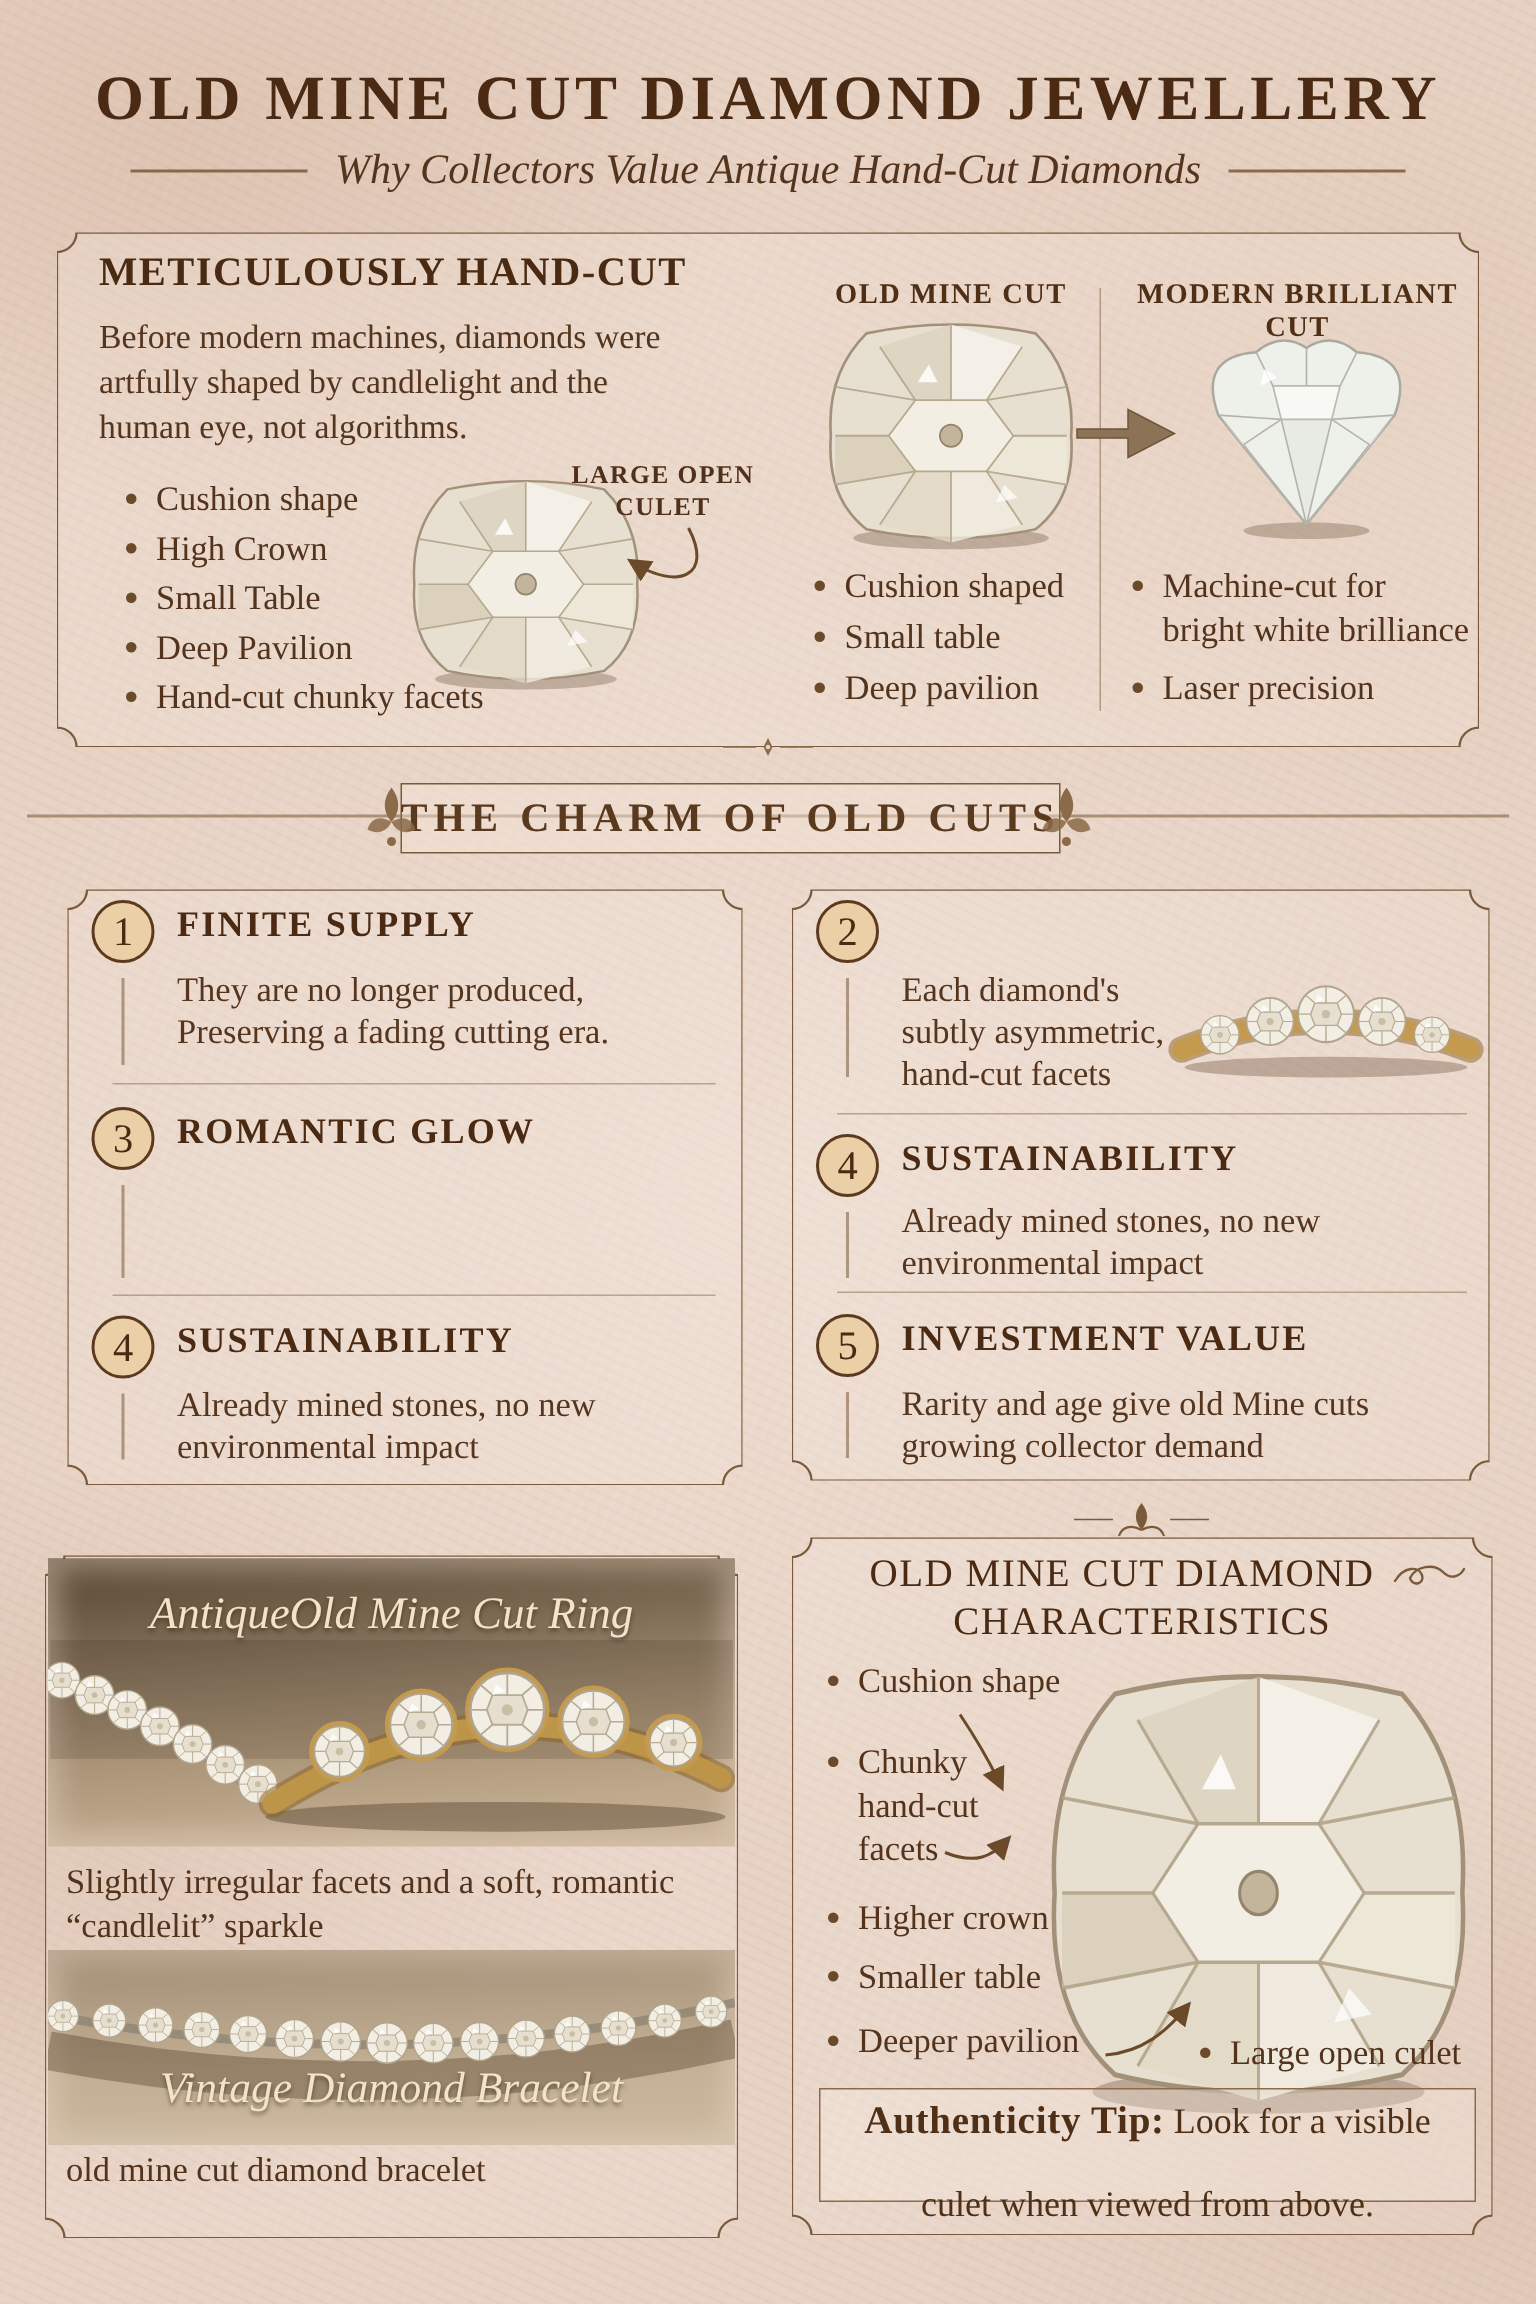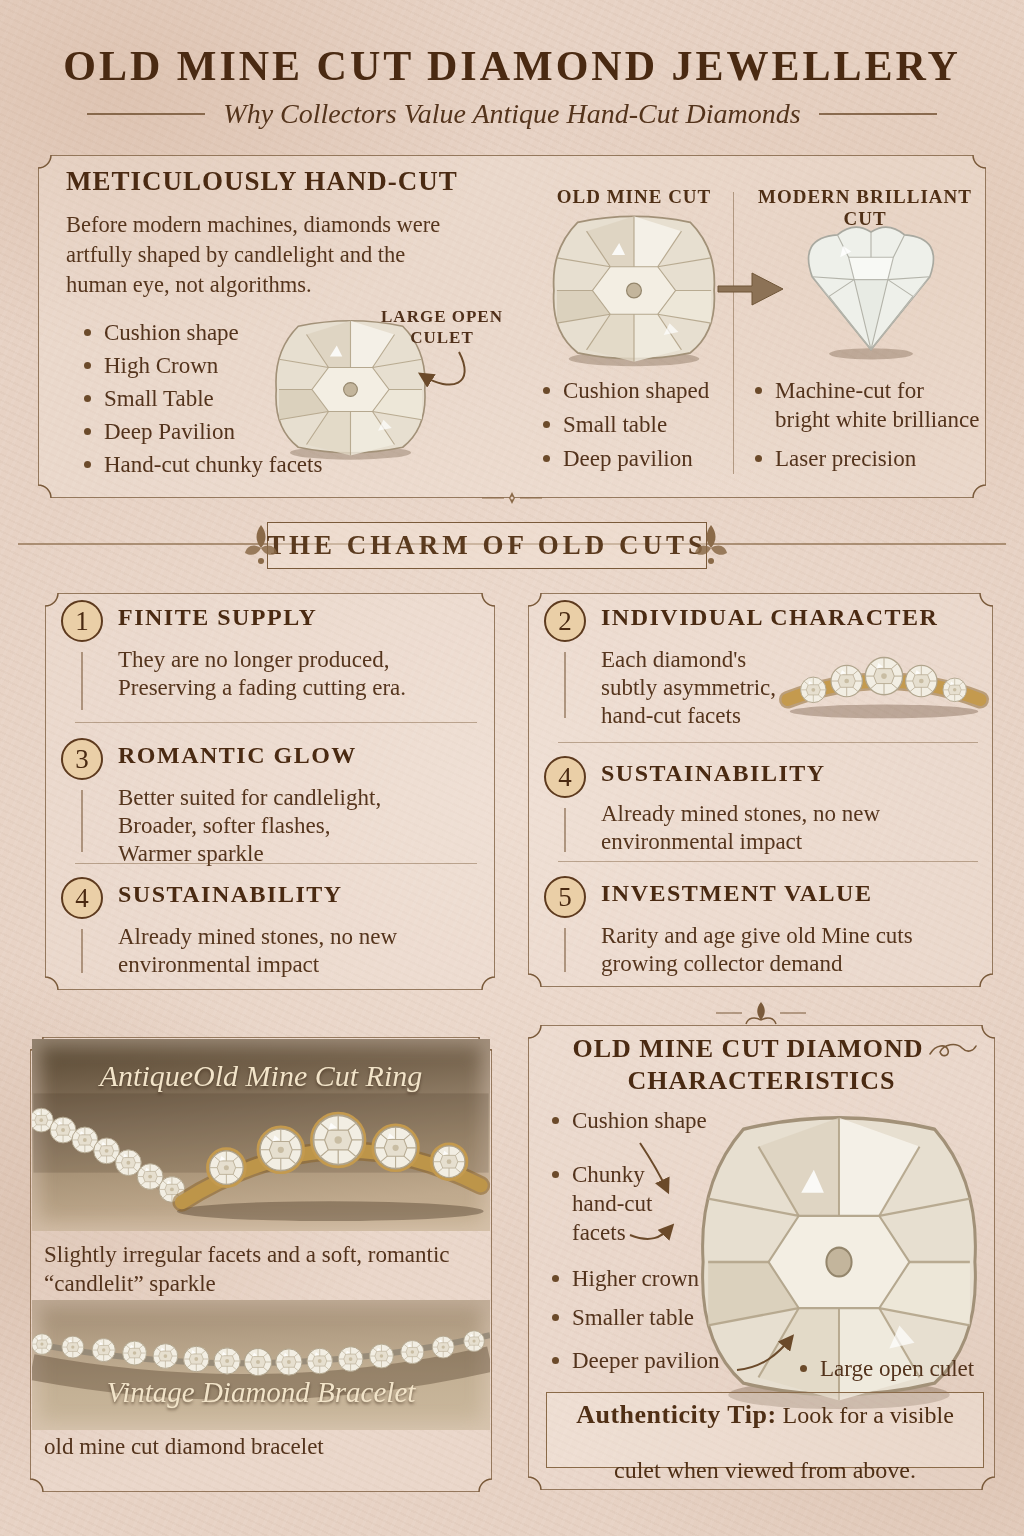--- a/index.html
+++ b/index.html
@@ -48,21 +48,21 @@
   .charm-body{font-size:23px;line-height:28px;color:#55351d;}
   .vline{width:2px;background:rgba(122,90,58,.55);}
   .hdiv{height:1px;background:rgba(122,90,58,.45);}
 
   .photo{overflow:hidden;box-shadow:inset 0 0 18px 8px rgba(231,210,196,.45);}
   .photo1{background:linear-gradient(175deg,#554630 0%,#6e5c46 18%,#8d7a63 40%,#a99478 60%,#bfa98d 82%,#c7b294 100%);}
   .photo2{background:linear-gradient(178deg,#a08b72 0%,#b4a086 32%,#c3b094 60%,#cbb99e 100%);}
   .caption{font-style:italic;font-size:30px;color:#f2e4c9;text-shadow:0 2px 3px rgba(50,30,15,.55);}
   .note{font-size:23px;line-height:29px;color:#53331c;}
 
-  .char-title{font-size:26px;font-weight:bold;letter-spacing:1px;color:#4a2a12;}
+  .char-title{font-size:26px;font-weight:normal;letter-spacing:1px;color:#4a2a12;}
   .tip-box{border:1.5px solid #8a6a48;background:rgba(248,238,228,.30);}
   .tip-line{font-size:24px;line-height:31px;color:#4f2f15;text-align:center;margin-top:24px;}
   .tip-label{font-weight:bold;font-size:26px;letter-spacing:.5px;}
 </style>
 </head>
 <body>
 
 <div id="canvas">
 
   <svg width="0" height="0" style="position:absolute" aria-hidden="true">
@@ -219,41 +219,35 @@
   <div class="abs vline" style="left:81px;top:652px;height:58px"></div>
   <div class="abs charm-body" style="left:118px;top:646px">
     <div class="nw">They are no longer produced,</div>
     <div class="nw">Preserving a fading cutting era.</div>
   </div>
   <div class="abs hdiv" style="left:75px;top:722px;width:402px"></div>
 
   <div class="abs num-circle" style="left:61px;top:738px">3</div>
   <div class="abs charm-h nw" style="left:118px;top:742px">ROMANTIC GLOW</div>
   <div class="abs vline" style="left:81px;top:790px;height:62px"></div>
-  <div class="abs charm-body" style="left:118px;top:784px">
-    <div class="nw">Better suited for candlelight,</div>
-    <div class="nw">Broader, softer flashes,</div>
-    <div class="nw">Warmer sparkle</div>
-  </div>
   <div class="abs hdiv" style="left:75px;top:863px;width:402px"></div>
 
   <div class="abs num-circle" style="left:61px;top:877px">4</div>
   <div class="abs charm-h nw" style="left:118px;top:881px">SUSTAINABILITY</div>
   <div class="abs vline" style="left:81px;top:929px;height:44px"></div>
   <div class="abs charm-body" style="left:118px;top:923px">
     <div class="nw">Already mined stones, no new</div>
     <div class="nw">environmental impact</div>
   </div>
 
   <svg class="abs" style="left:528px;top:593px" width="465" height="394" viewBox="0 0 465 394">
     <path d="M13,0 H452 A13 13 0 0 0 465,13 V381 A13 13 0 0 0 452,394 H13 A13 13 0 0 0 0,381 V13 A13 13 0 0 0 13,0 Z" fill="rgba(245,233,222,.25)" stroke="#7a5a3a" stroke-width="1.5"></path>
   </svg>
 
   <div class="abs num-circle" style="left:544px;top:600px">2</div>
-  <div class="abs charm-h nw" style="left:601px;top:604px">INDIVIDUAL CHARACTER</div>
   <div class="abs vline" style="left:564px;top:652px;height:66px"></div>
   <div class="abs charm-body" style="left:601px;top:646px">
     <div class="nw">Each diamond's</div>
     <div class="nw">subtly asymmetric,</div>
     <div class="nw">hand-cut facets</div>
   </div>
 
   <svg class="abs" style="left:776px;top:638px" width="216" height="88" viewBox="0 0 220 80">
     <ellipse cx="110" cy="70" rx="96" ry="7" fill="rgba(80,50,25,.30)"></ellipse>
     <path d="M12,58 Q110,20 208,58" stroke="#8a6226" stroke-width="18" fill="none" stroke-linecap="round" opacity=".5"></path>

